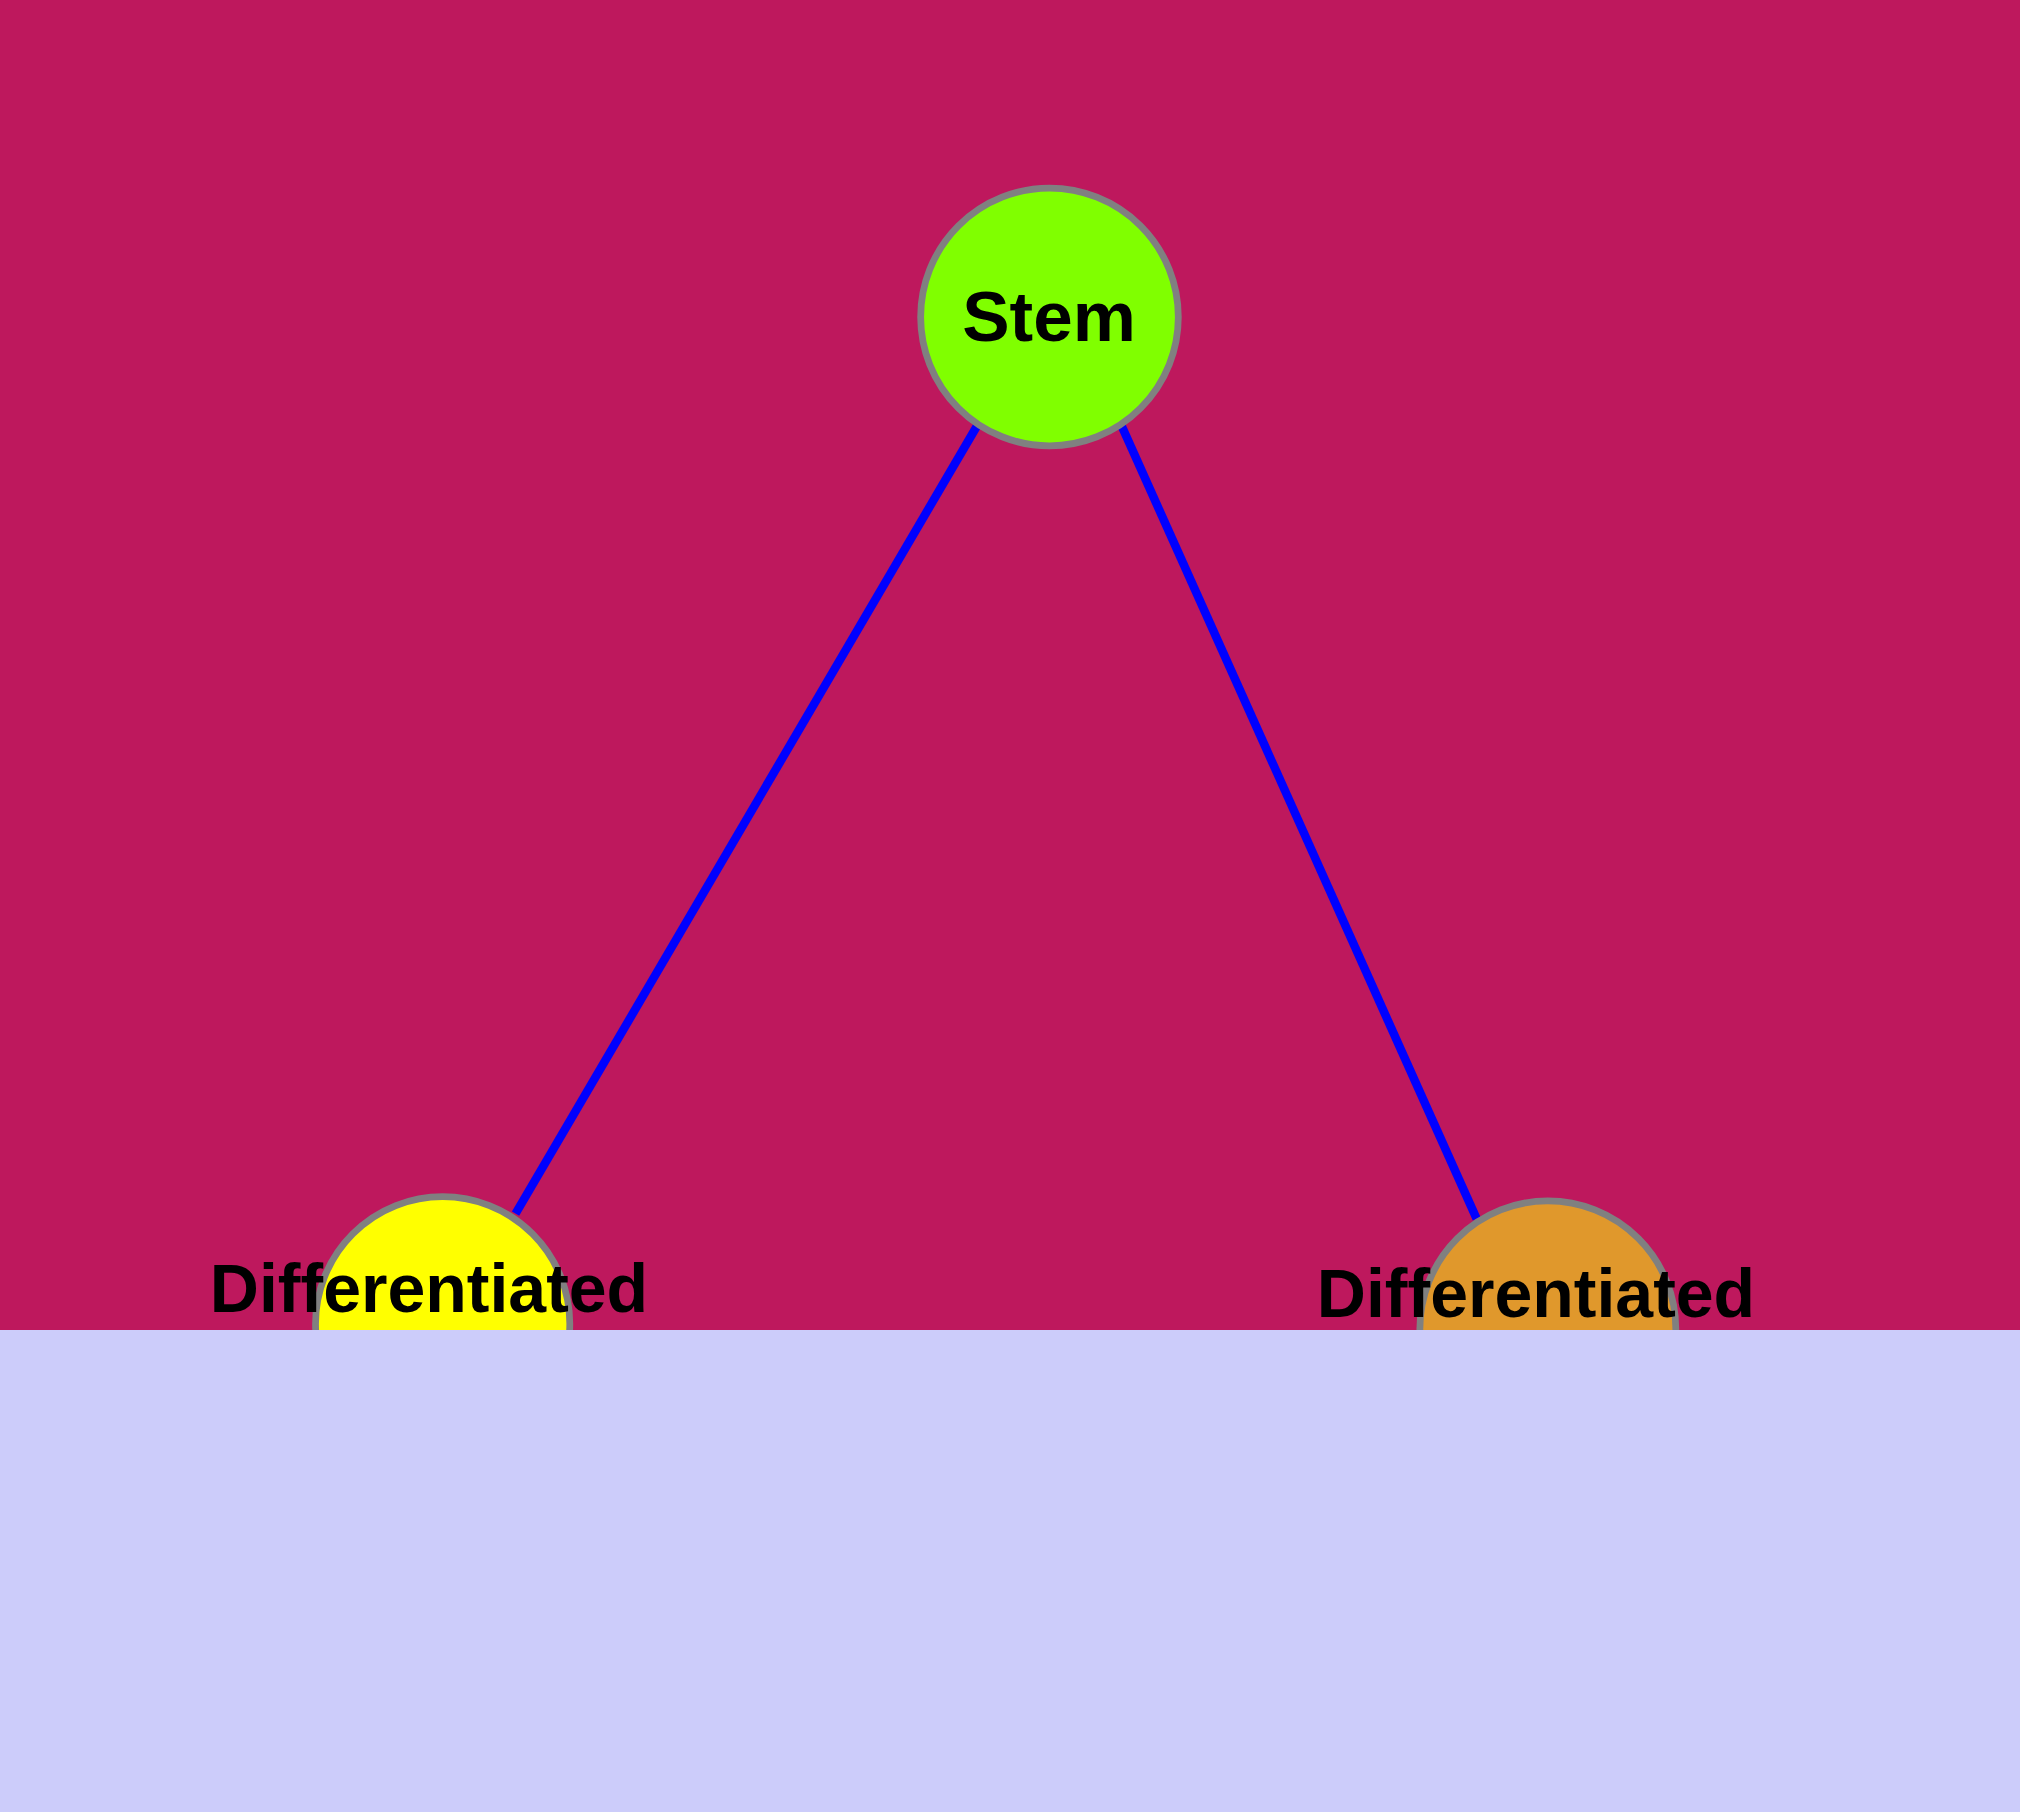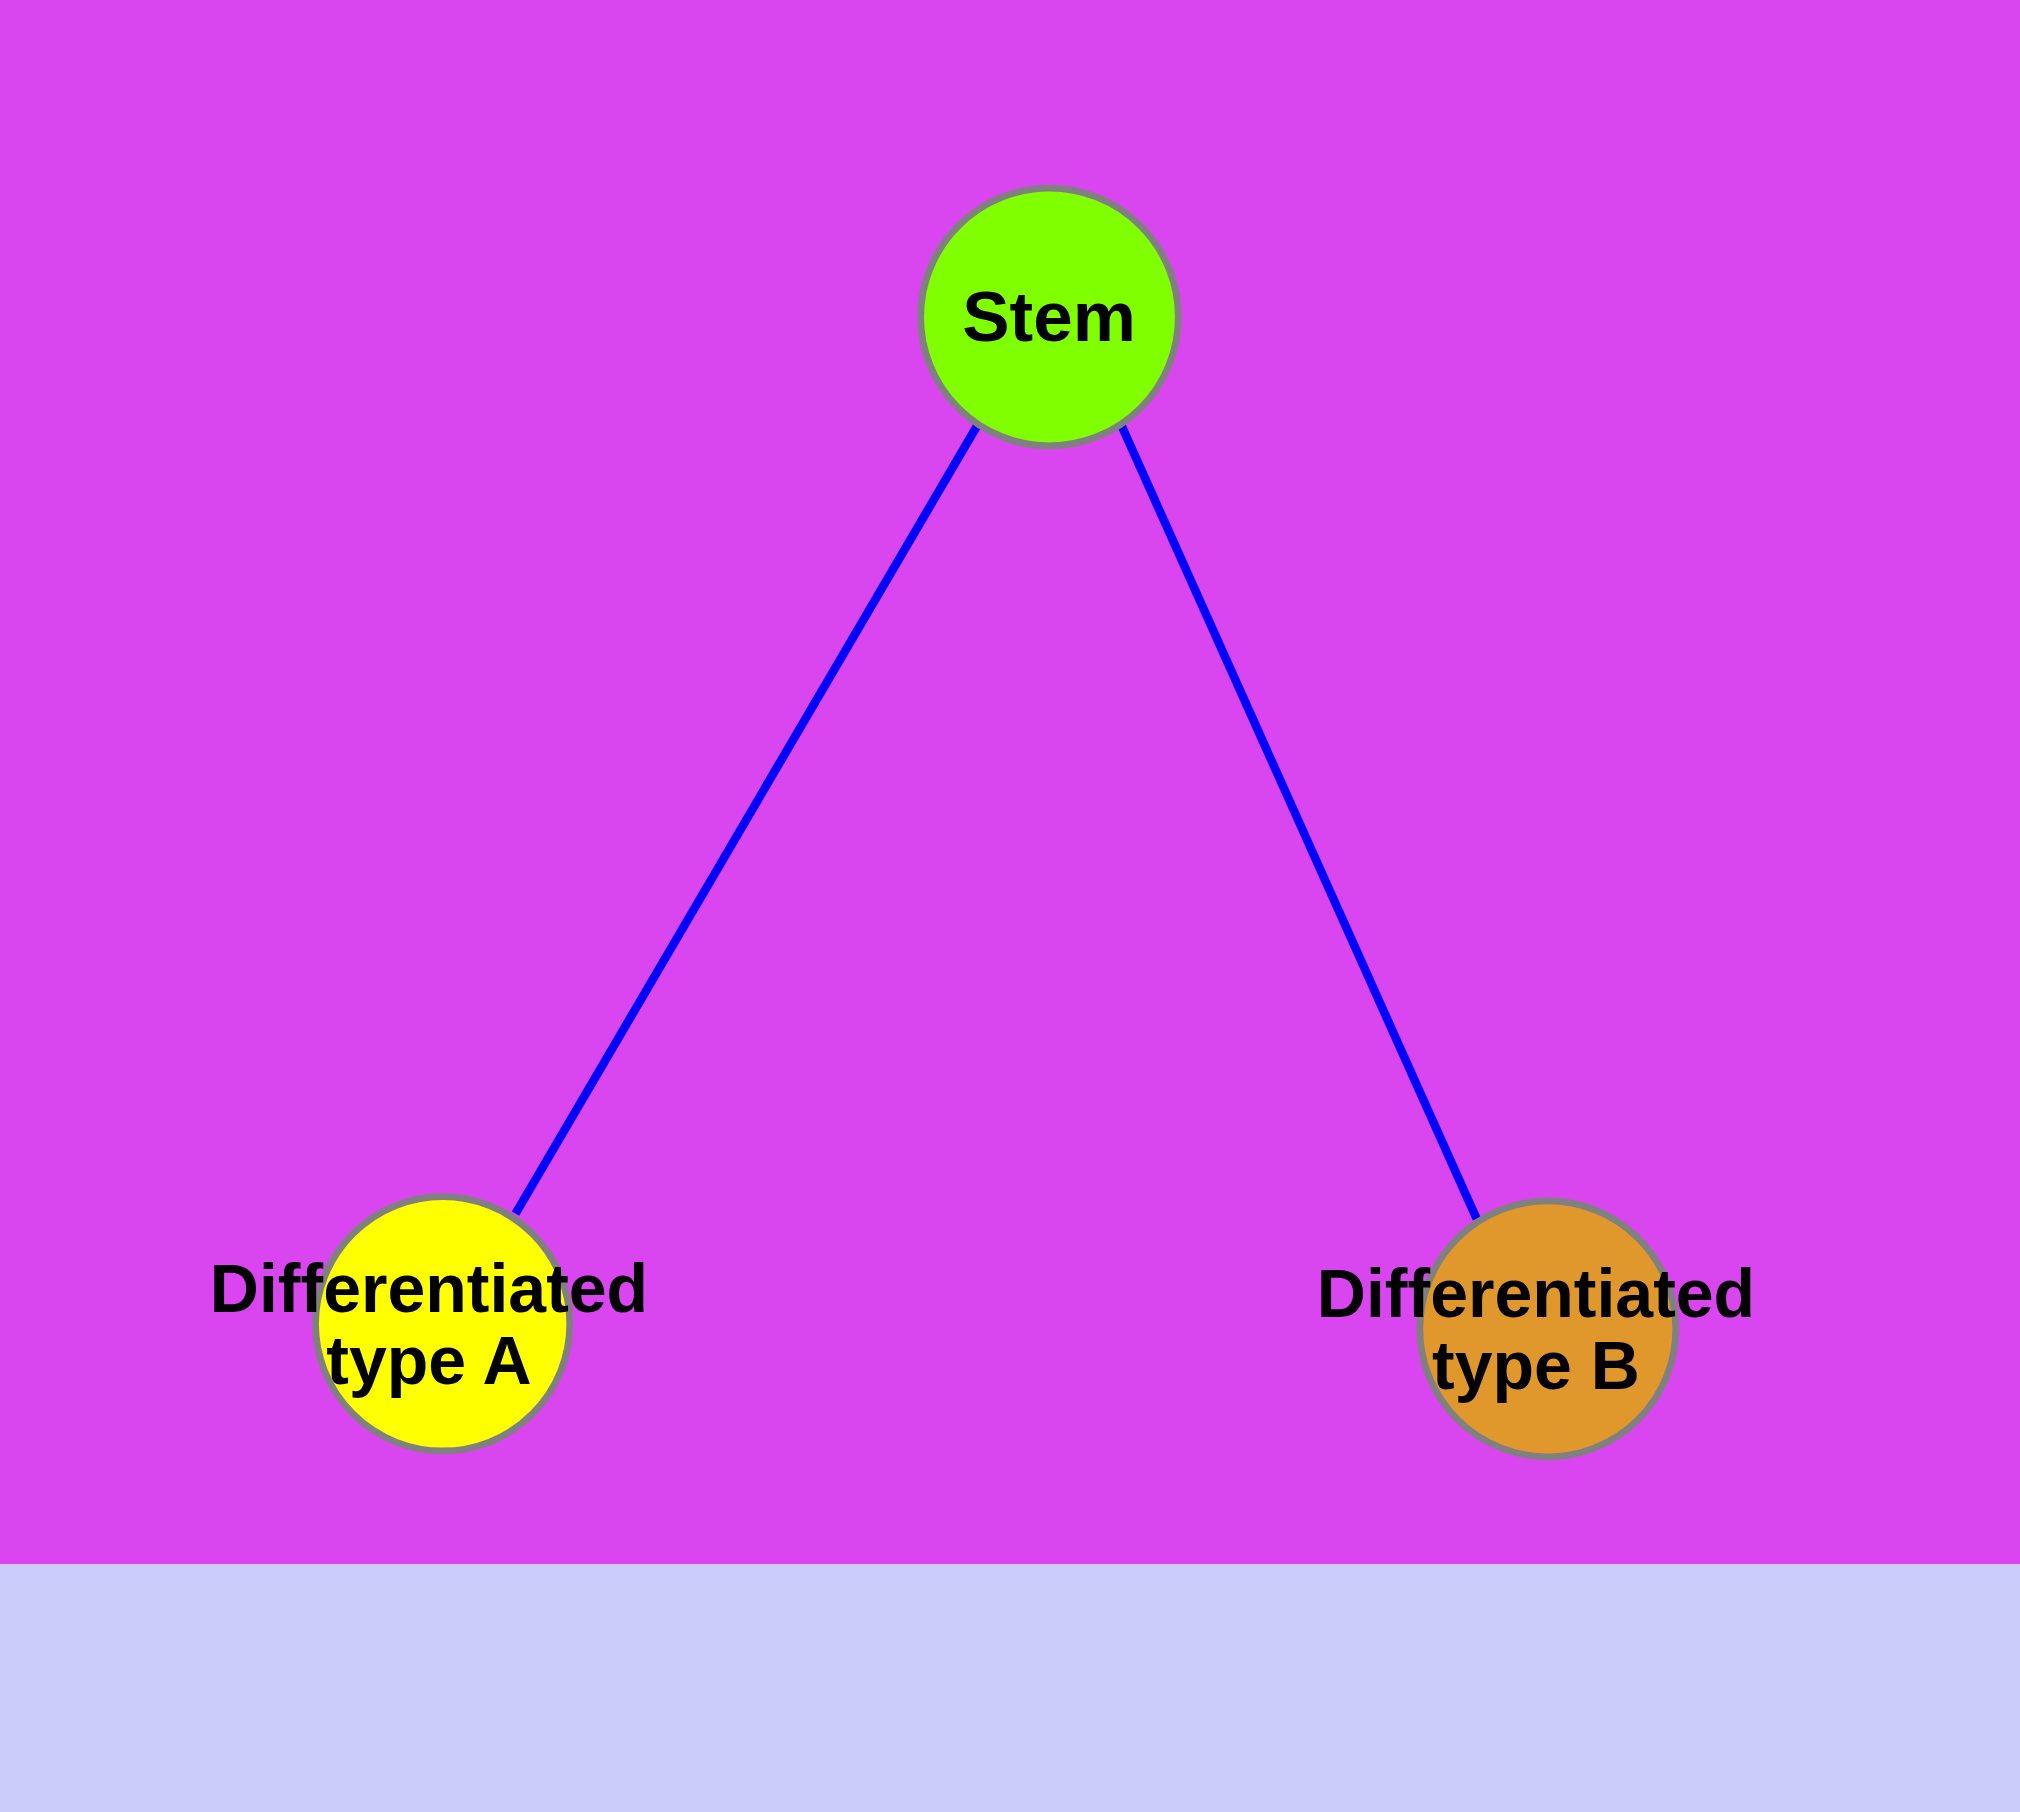--- a/index.html
+++ b/index.html
@@ -49,21 +49,21 @@
   #label-diffB {
     font-size: 68px;
     left: 1536px;
     top: 1329px;
     transform: translate(-50%, -50%);
   }
 </style>
 </head>
 <body style="background: rgb(204, 204, 250);">
 
-<div id="stage" style="width: 2021px; height: 1564px; background: #d946ef;">
+<div id="stage" style="width: 2021px; height: 1330px; background: #be185d;">
 
   <svg id="graph-svg" viewBox="0 0 2384 2138" xmlns="http://www.w3.org/2000/svg" style="width: 2021px; height: 1812px;">
     <g>
       <line x1="1154" y1="500" x2="608" y2="1432" stroke="#0000ff" stroke-width="10" stroke-linecap="butt"></line>
       <line x1="1322" y1="500" x2="1742" y2="1438" stroke="#0000ff" stroke-width="10" stroke-linecap="butt"></line>
     </g>
     <g>
       <circle cx="1238" cy="374" r="152" fill="#80ff00" stroke="#808080" stroke-width="8"></circle>
       <circle cx="522" cy="1562" r="150" fill="#ffff00" stroke="#808080" stroke-width="8"></circle>
       <circle cx="1826" cy="1568" r="151" fill="#e0982c" stroke="#808080" stroke-width="8"></circle>

